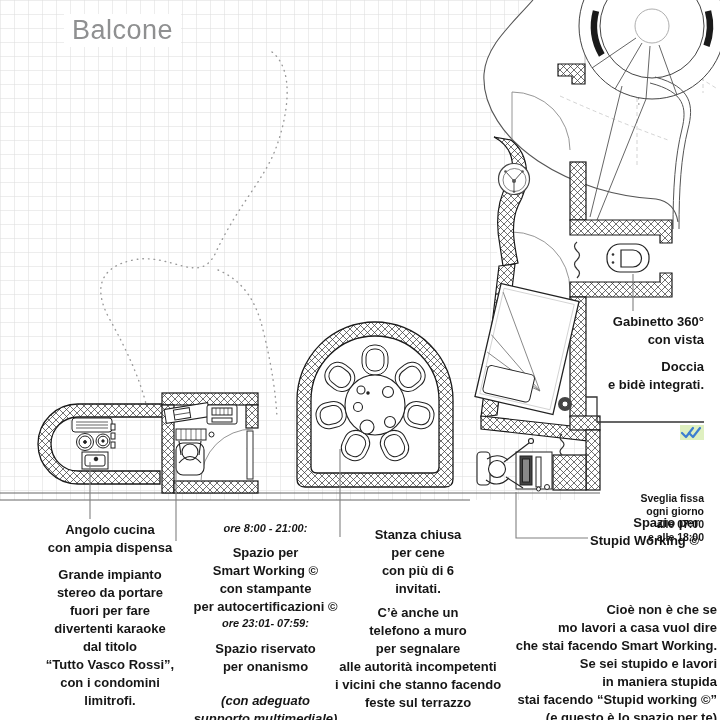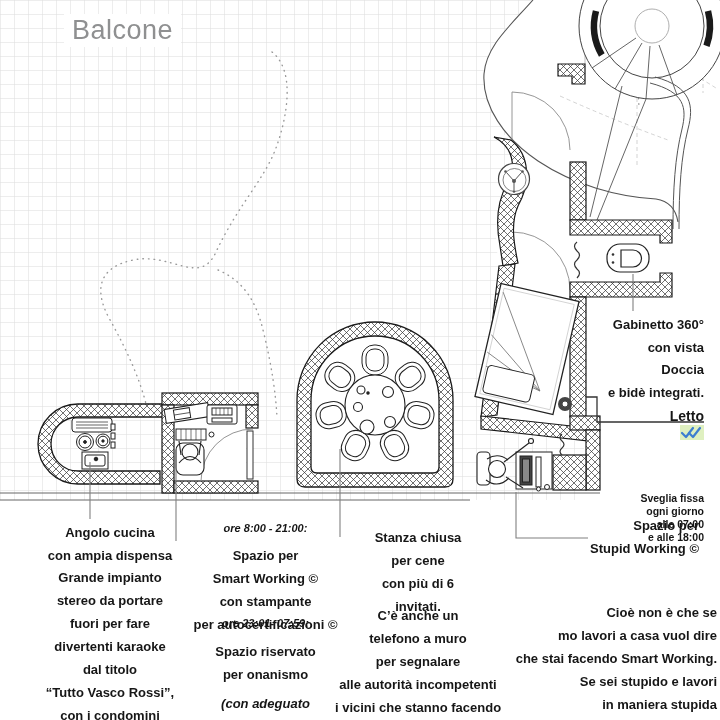--- a/index.html
+++ b/index.html
@@ -1,19 +1,19 @@
 <!DOCTYPE html>
 <html><head>
 <meta charset="utf-8">
 <style>
   html,body{margin:0;padding:0;background:#fff;}
   .stage{position:relative;width:720px;height:720px;background:#fff;overflow:hidden;
          font-family:"Liberation Sans",sans-serif;color:#161616;}
   svg.plan{position:absolute;left:0;top:0;}
-  .lbl{position:absolute;font-size:13px;line-height:23px;font-weight:600;
+  .lbl{position:absolute;font-size:13px;line-height:18px;font-weight:600;
        white-space:pre-line;color:#161616;}
   .center{text-align:center;padding-left:28px;}
   .right{text-align:right;}
   .ore{font-style:italic;font-size:11px;line-height:14px;}
   .note-italic{font-style:italic;}
   .title{position:absolute;left:64px;top:14px;font-size:27px;letter-spacing:.5px;
          color:#8f9091;background:#fff;padding:1px 8px;font-weight:400;}
   .letto{font-size:14px;}
   .small{font-size:10.5px;line-height:13px;margin-top:48px;}
   .checkbox{position:absolute;left:680px;top:425px;width:24px;height:15px;}
@@ -300,21 +300,20 @@
 telefono a muro
 per segnalare
 alle autorità incompetenti
 i vicini che stanno facendo
 feste sul terrazzo</div>
 
 <div class="lbl right" style="left:556px;width:148px;top:313px;">Gabinetto 360°
 con vista</div>
 <div class="lbl right" style="left:556px;width:148px;top:358px;">Doccia
 e bidè integrati.</div>
-<div class="lbl right letto" style="left:556px;width:148px;top:405px;">Letto</div>
 
 <div class="checkbox">
   <svg width="24" height="15" viewBox="0 0 24 15">
     <rect x="0" y="0" width="24" height="15" fill="#dff0c0"></rect>
     <polyline points="2,8 6,12 13,3" fill="none" stroke-width="2.2" stroke-linecap="round" stroke-linejoin="round" stroke="#3d7ed0"></polyline>
     <polyline points="9,8 13,12 20,3" fill="none" stroke-width="2.2" stroke-linecap="round" stroke-linejoin="round" stroke="#3d7ed0"></polyline>
   </svg>
 </div>
 
 <div class="lbl right small" style="left:600px;width:104px;top:444px;">Sveglia fissa

